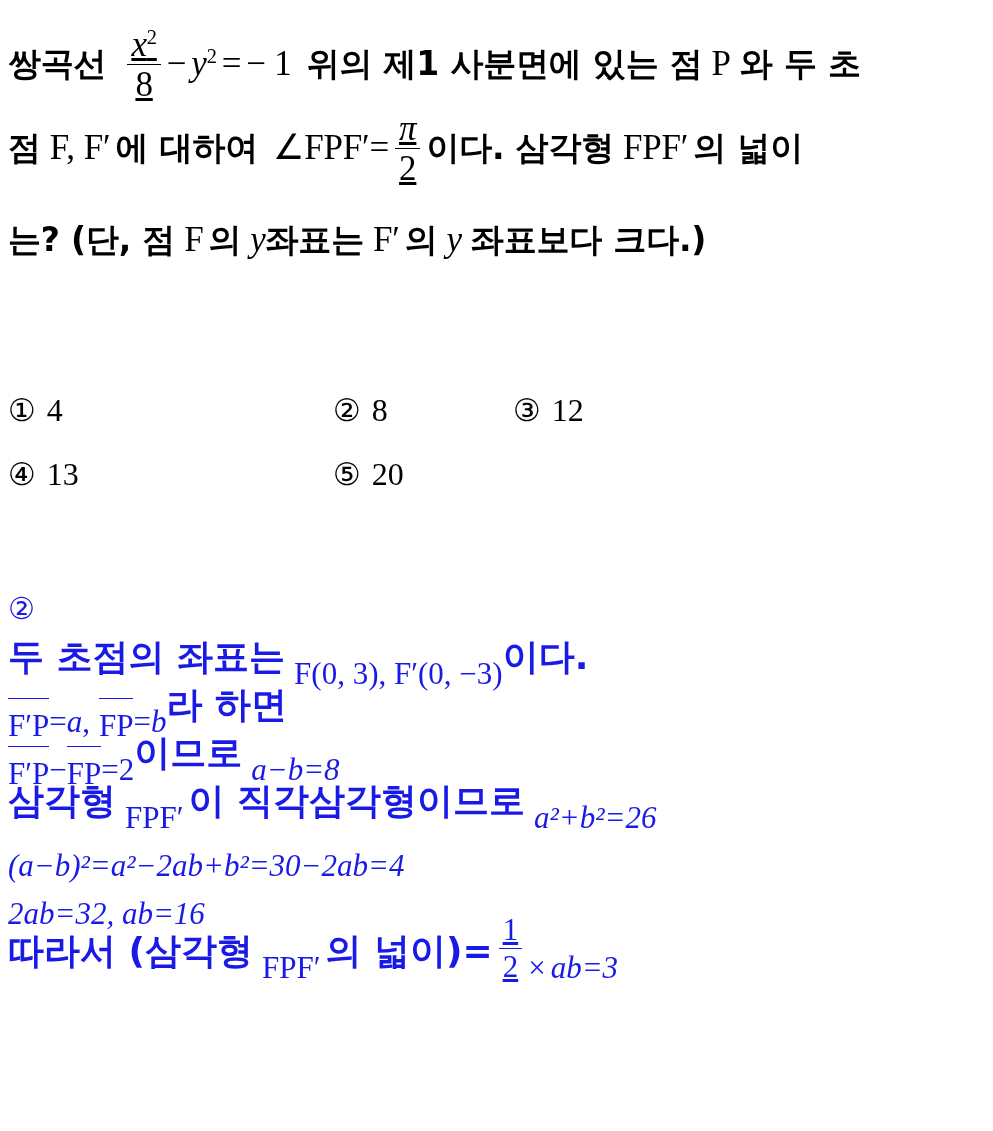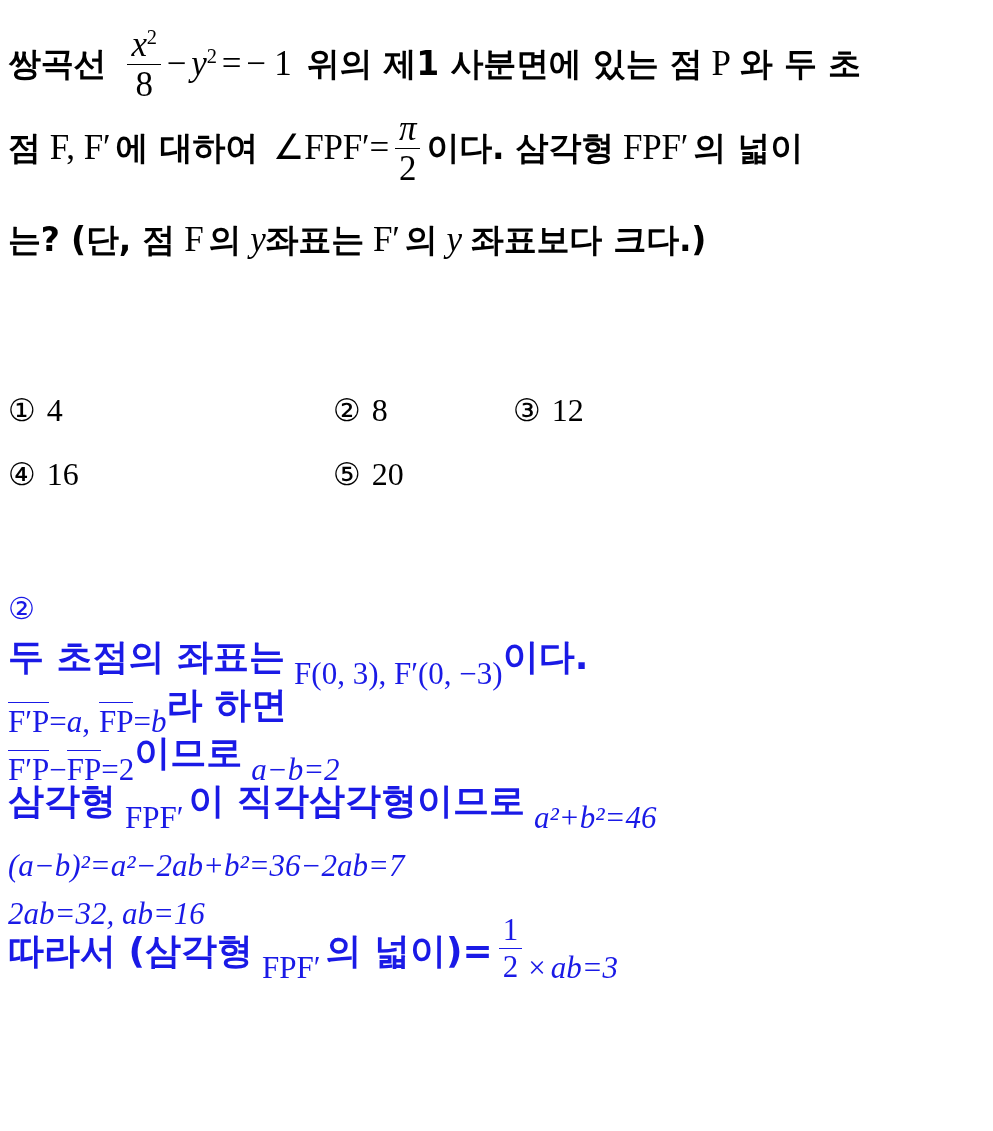--- a/index.html
+++ b/index.html
@@ -40,41 +40,42 @@
     font-style: normal;
   }
   .frac {
     display: inline-block;
     vertical-align: middle;
     text-align: center;
     line-height: 1.05;
     margin: 0 6px;
     position: relative;
     top: -2px;
+    text-decoration: underline;
   }
   .frac .num {
     display: block;
     padding: 0 4px 1px 4px;
     border-bottom: 1.6px solid #000;
   }
   .frac .den {
     display: block;
     padding: 2px 4px 0 4px;
   }
   .frac.blue .num { border-bottom-color: #1a1ae6; }
   sup.expn {
     font-size: 0.62em;
     vertical-align: super;
     font-style: normal;
     font-family: "Liberation Serif", serif;
   }
   .ovl {
     display: inline-block;
     border-top: 1.6px solid currentColor;
-    padding-top: 1px;
+    padding-top: 9px;
     line-height: 1.15;
   }
 
   
   .stem {
     position: absolute;
     left: 8px;
     top: 10px;
     width: 985px;
     font-size: 33px;
@@ -190,21 +191,21 @@
       </div>
       <div class="choice">
         <span class="cnum">③</span>
         <span class="ctext">12</span>
       </div>
     </div>
 
     <div class="choice-row">
       <div class="col1 choice">
         <span class="cnum">④</span>
-        <span class="ctext">16</span>
+        <span class="ctext">13</span>
       </div>
       <div class="col2 choice">
         <span class="cnum">⑤</span>
         <span class="ctext">20</span>
       </div>
     </div>
 
   </div>
 
   <div class="solution">
@@ -232,35 +233,35 @@
         <span class="kor">라 하면</span>
     </div>
 
     <div class="srow">
       <span class="ovl up">F′P</span>
         <span class="math">−</span>
         <span class="ovl up">FP</span>
         <span class="math">=2</span>
         <span class="kor">이므로</span>
         <span class="sp"></span>
-        <span class="it">a−b=2</span>
+        <span class="it">a−b=8</span>
     </div>
 
     <div class="srow">
       <span class="kor">삼각형</span>
         <span class="sp"></span>
         <span class="up">FPF′</span>
         <span class="sp-s"></span>
         <span class="kor">이 직각삼각형이므로</span>
         <span class="sp"></span>
-        <span class="it">a²+b²=46</span>
-    </div>
-
-    <div class="srow">
-      <span class="it">(a−b)²=a²−2ab+b²=36−2ab=7</span>
+        <span class="it">a²+b²=26</span>
+    </div>
+
+    <div class="srow">
+      <span class="it">(a−b)²=a²−2ab+b²=30−2ab=4</span>
     </div>
 
     <div class="srow">
       <span class="it">2ab=32, ab=16</span>
     </div>
 
     <div class="srow tall">
       <span class="kor">따라서 (삼각형</span>
         <span class="sp"></span>
         <span class="up">FPF′</span>

